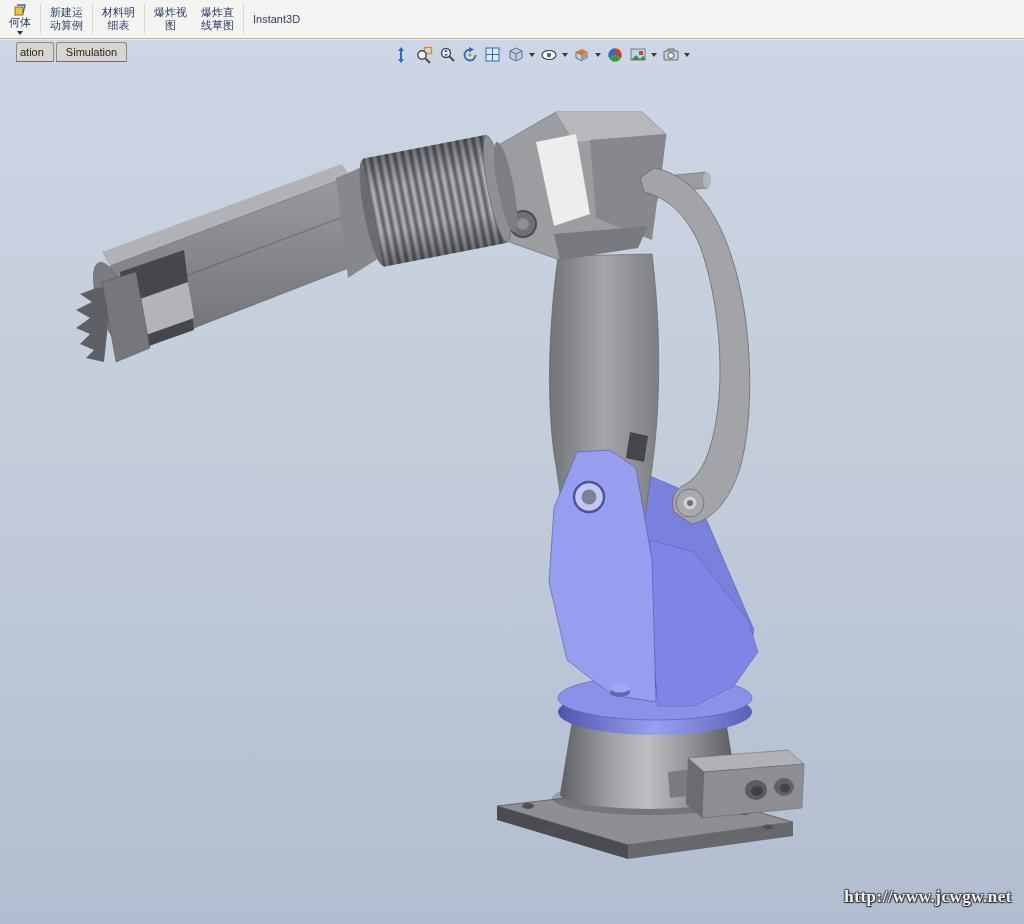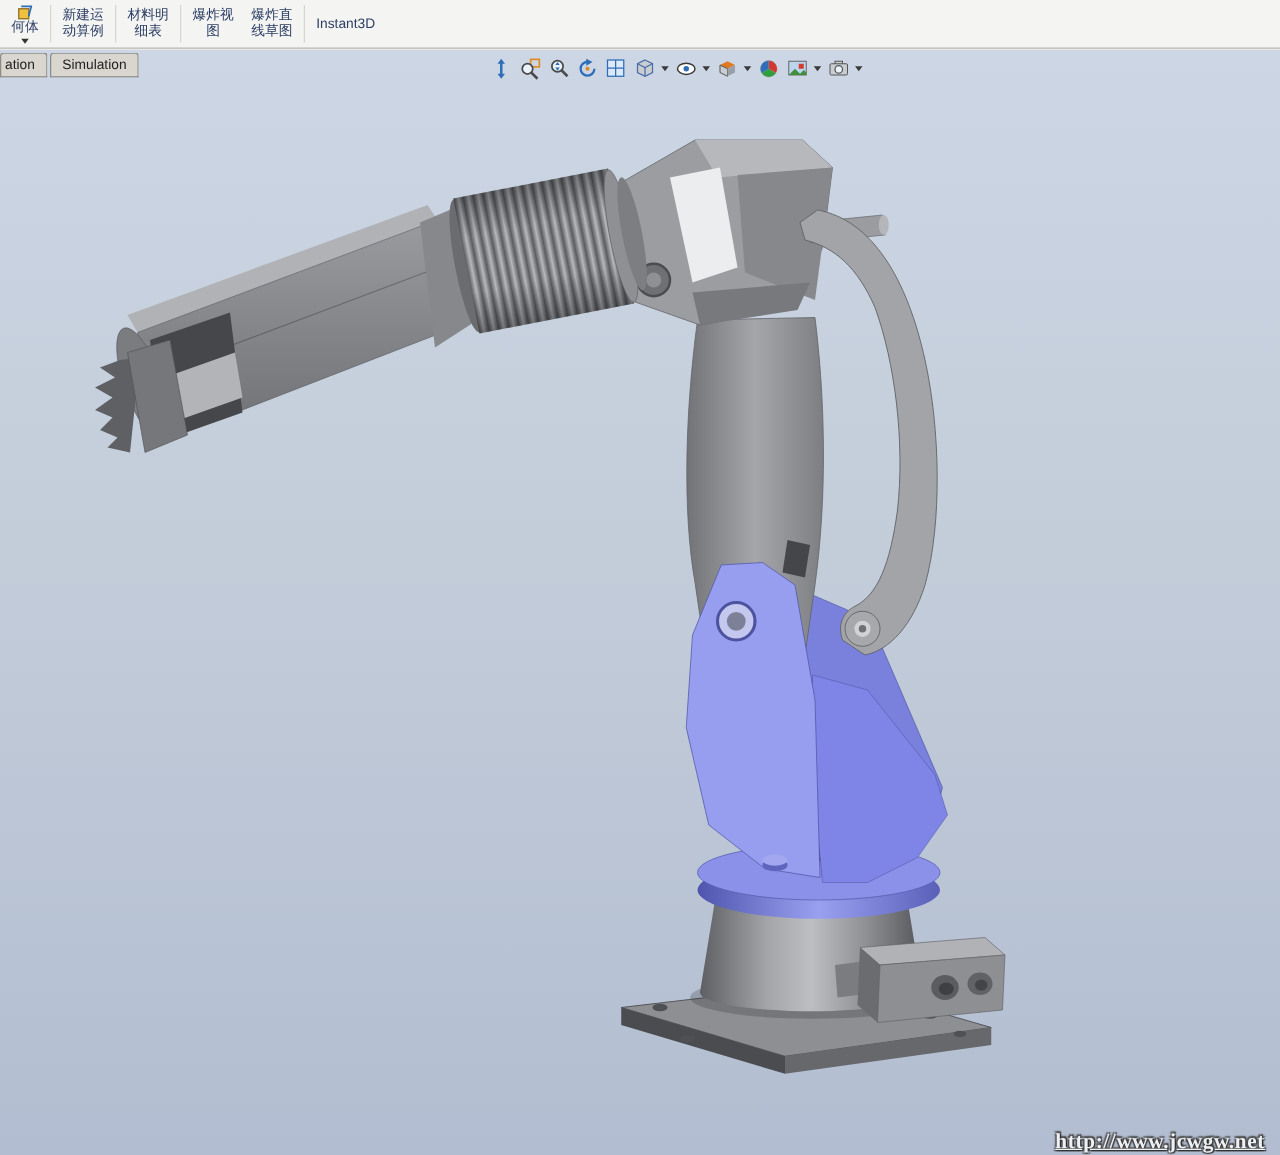--- a/index.html
+++ b/index.html
@@ -15,35 +15,35 @@
   .tb-sep { width:1px; background:#d8d5ce; margin:4px 2px; }
   .chev { width:0; height:0; border-left:3px solid transparent; border-right:3px solid transparent;
           border-top:4px solid #333; margin-top:2px; }
 
   
   .viewport { position:absolute; top:40px; left:0; width:1024px; height:884px;
               background:linear-gradient(180deg,#ccd6e4 0%,#c3cdda 45%,#b2bdd1 100%); }
   .model-svg { position:absolute; left:0; top:0; width:1024px; height:884px; }
 
   
-  .tabs { position:absolute; top:2px; left:0; display:flex; height:20px; z-index:5; }
+  .tabs { position:absolute; top:2px; left:16px; display:flex; height:20px; z-index:5; }
   .tab { background:#d9d6cf; border:1px solid #8f8c86; border-bottom-color:#6f6d68;
          padding:3px 9px 0 9px; font-size:11px; color:#222; border-radius:3px 3px 0 0; margin-right:2px; }
   .tab.cut { padding-left:3px; }
 
   
   .headsup { position:absolute; top:6px; left:392px; display:flex; align-items:center; gap:5px; z-index:5; }
   .hicon { width:18px; height:18px; display:flex; align-items:center; justify-content:center; }
   .hicon svg { width:18px; height:18px; }
   .dd { width:0; height:0; border-left:3px solid transparent; border-right:3px solid transparent;
         border-top:4px solid #3a3a3a; margin-left:-1px; }
 
-  .watermark { position:absolute; right:12px; bottom:1px; font-family:"Liberation Serif",serif;
+  .watermark { position:absolute; right:12px; bottom:17px; font-family:"Liberation Serif",serif;
                font-weight:bold; font-size:17px; color:#eef0f4; letter-spacing:.5px;
-               text-shadow:1px 1px 1px #2a2a2a,-1px -1px 1px #555,1px -1px 1px #444,-1px 1px 1px #444;text-decoration:underline; }
+               text-shadow:1px 1px 1px #2a2a2a,-1px -1px 1px #555,1px -1px 1px #444,-1px 1px 1px #444; }
 </style>
 </head>
 <body>
 
 <div class="app">
 
   <div class="toolbar">
     <div class="tb-btn">
       <svg width="12" height="12" viewBox="0 0 12 12">
         <rect x="1" y="3" width="8" height="8" fill="#f0c040" stroke="#8a6d1a" stroke-width="1"></rect>

